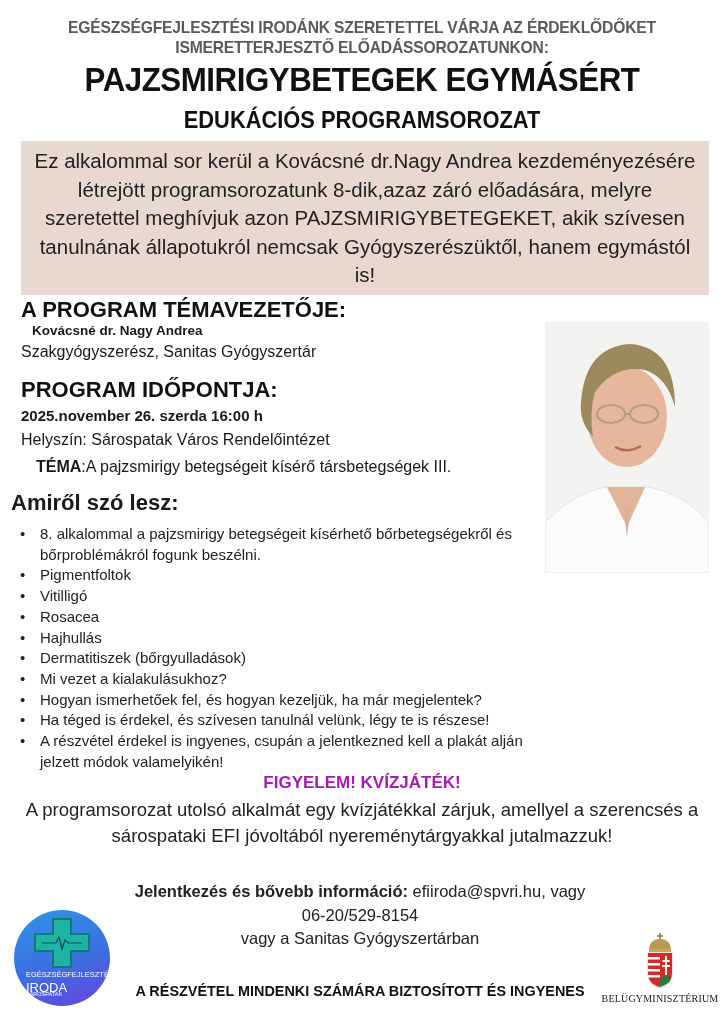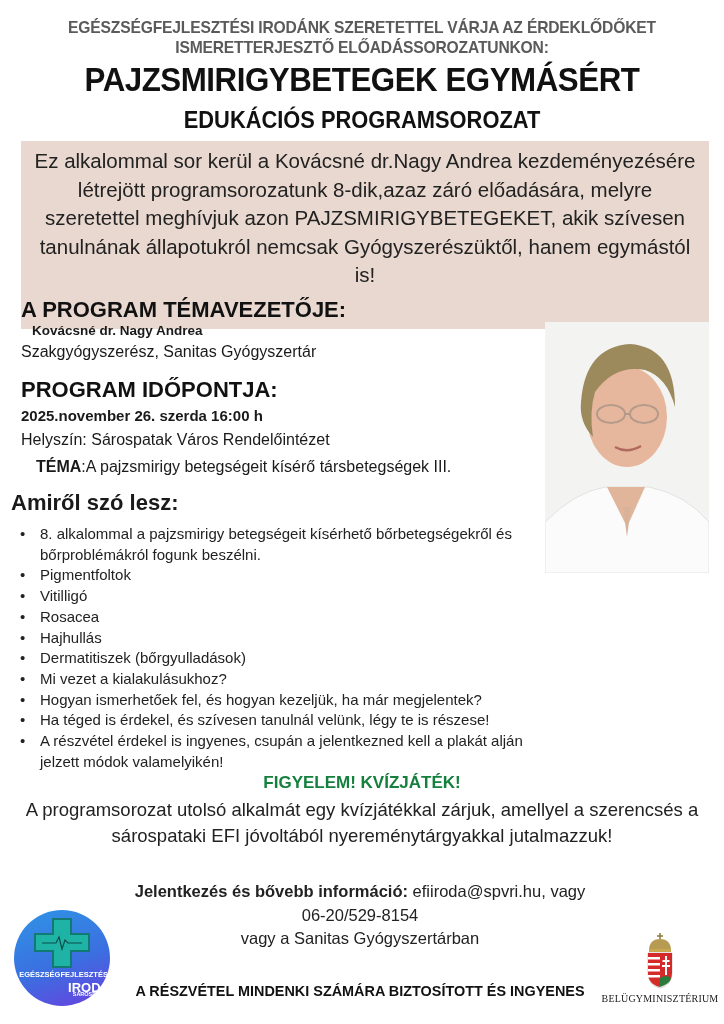--- a/index.html
+++ b/index.html
@@ -6,49 +6,49 @@
   body { width:724px; height:1024px; position:relative; overflow:hidden; font-family:"Liberation Sans", sans-serif; color:#1a1a1a; }
   .abs { position:absolute; }
   .center { text-align:center; left:0; width:724px; }
 
   .top-line { color:#5a5a5a; font-weight:bold; font-size:17px; letter-spacing:-0.2px; transform:scaleX(0.92); transform-origin:center; }
   #top1 { top:18px; }
   #top2 { top:38px; }
   #main-title { top:60px; font-size:34px; font-weight:bold; color:#111; letter-spacing:-0.5px; transform:scaleX(0.92); transform-origin:center; }
   #sub-title { top:107px; font-size:23px; font-weight:bold; color:#111; transform:scaleX(0.95); transform-origin:center; }
 
-  #intro-box { left:21px; top:141px; width:688px; height:188px; background:#e9d8cf; box-sizing:border-box; padding:6px 10px 0 10px; }
+  #intro-box { left:21px; top:141px; width:688px; height:154px; background:#e9d8cf; box-sizing:border-box; padding:6px 10px 0 10px; }
   #intro-box p { margin:0; text-align:center; font-size:20.5px; line-height:28.5px; color:#222; }
 
   .h2 { font-weight:bold; font-size:22px; color:#111; }
   #leader-heading { left:21px; top:297px; }
   #leader-name { left:21px; top:323px; font-size:13.5px; font-weight:bold;margin-left:11px; }
   #leader-role { left:21px; top:343px; font-size:16px; }
   #date-heading { left:21px; top:377px; }
   #date-value { left:21px; top:407px; font-size:15px; font-weight:bold; }
   #location { left:21px; top:431px; font-size:16px; }
   #topic { left:36px; top:458px; font-size:16px; }
   #topic b { font-weight:bold; }
 
   #photo { left:545px; top:322px; width:164px; height:251px; background:#f4f4f4; overflow:hidden; }
 
   #about-heading { left:11px; top:490px; font-size:22px; font-weight:bold; }
   #bullets { left:14px; top:518px; width:535px; margin:6px; padding:0; list-style:none; }
   #bullets li { position:relative; padding-left:20px; font-size:15px; line-height:20.7px; color:#222; }
   #bullets li::before { content:"\2022"; position:absolute; left:0; top:0; font-size:15px; color:#222; }
 
-  #quiz-title { top:773px; font-size:17px; font-weight:bold; color:#15803d; }
+  #quiz-title { top:773px; font-size:17px; font-weight:bold; color:#a21caf; }
   #quiz-text { top:797px; left:10px; width:704px; font-size:18.5px; line-height:25.5px; color:#222; text-align:center; }
 
   #contact { top:880px; left:100px; width:520px; text-align:center; font-size:16.5px; line-height:23.5px; color:#222; }
   #contact b { font-weight:bold; }
   #footer-note { top:982px; left:100px; width:520px; text-align:center; font-size:15.5px; font-weight:bold; color:#111; transform:scaleX(0.93); transform-origin:center; }
 
   #efi-logo { left:14px; top:910px; width:96px; height:96px; border-radius:50%; background:linear-gradient(160deg,#2f95e6 0%,#3b6fe0 55%,#6b3fe0 100%); }
-  #efi-logo .logo-txt { position:absolute; left:0; width:96px; text-align:right; color:#fff; font-weight:bold; }
+  #efi-logo .logo-txt { position:absolute; left:12px; width:96px; text-align:left; color:#fff; font-weight:normal; }
 
   #ministry { left:600px; top:933px; width:120px; height:80px; }
   #ministry-name { position:absolute; left:0; top:60px; width:120px; text-align:center; font-family:"Liberation Serif", serif; font-size:10px; color:#222; letter-spacing:0.2px; }
 </style>
 </head>
 <body>
 
 <div class="abs center top-line" id="top1">EGÉSZSÉGFEJLESZTÉSI IRODÁNK SZERETETTEL VÁRJA AZ ÉRDEKLŐDŐKET</div>
 <div class="abs center top-line" id="top2">ISMERETTERJESZTŐ ELŐADÁSSOROZATUNKON:</div>
 <div class="abs center" id="main-title">PAJZSMIRIGYBETEGEK EGYMÁSÉRT</div>

